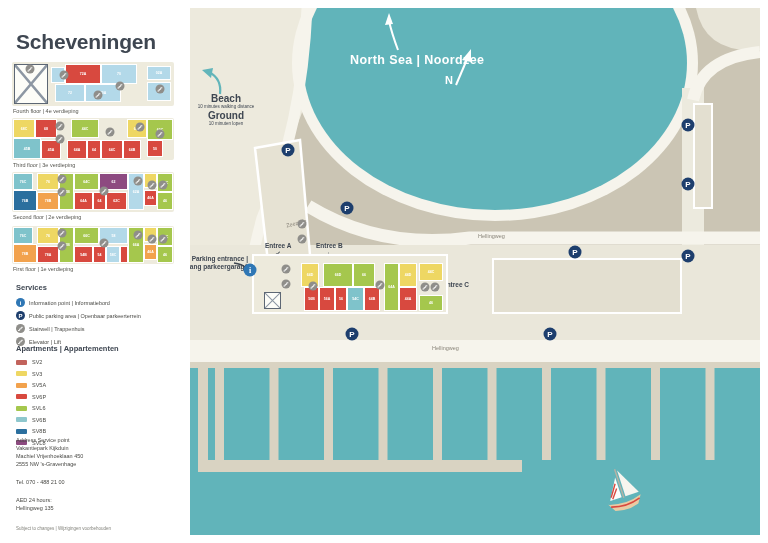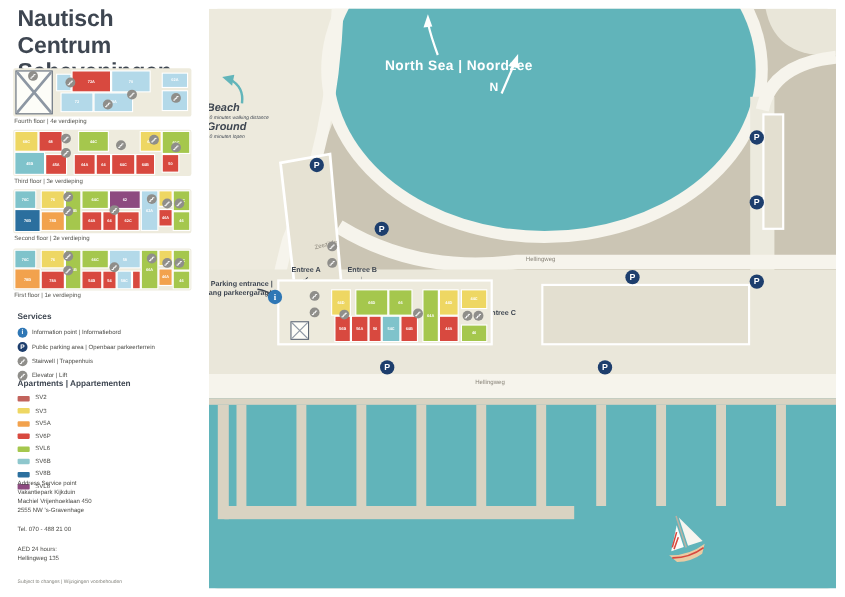--- a/index.html
+++ b/index.html
@@ -27,21 +27,21 @@
   .leg-lab{font-size:5.5px;color:#4a4a46;}
   .addr-line{font-size:5.5px;line-height:8px;color:#4a4a46;}
   .addr-gap{height:10px;}
   .disclaimer{position:absolute;left:16px;top:526px;font-size:4.5px;color:#83837c;}
   
   .map{position:absolute;left:190px;top:8px;width:570px;height:527px;}
   .map svg.terrain{position:absolute;left:0;top:0;}
   .mlab{position:absolute;white-space:nowrap;}
   .sea-label{left:160px;top:45px;font-size:12.5px;font-weight:bold;color:#fff;letter-spacing:.4px;}
   .compass-n{left:255px;top:66px;font-size:11px;font-weight:bold;color:#fff;}
-  .beach{left:-2px;top:85px;width:76px;font-style:italic;}
+  .beach{left:-2px;top:85px;width:76px;text-align:center;}
   .beach .big{font-size:10px;font-weight:bold;line-height:11px;}
   .beach .small{font-size:4.5px;line-height:6px;color:#3e4651;}
   .pk-text{left:-34px;top:247px;width:92px;text-align:right;font-size:6.5px;font-weight:bold;line-height:8px;}
   .entree{font-size:6.5px;font-weight:bold;color:#3e4651;}
   .entree-arrow{position:absolute;font-size:7px;color:#3e4651;font-weight:bold;}
   .ground-lab{left:64px;top:300px;font-size:6px;color:#4c4c45;}
   .street{font-size:5.5px;color:#8a857a;}
   .p-icon{position:absolute;width:13px;height:13px;border-radius:50%;background:#1d3e6d;color:#fff;
           font-size:8px;font-weight:bold;display:flex;align-items:center;justify-content:center;
           transform:translate(-50%,-50%);z-index:4;}
@@ -53,21 +53,21 @@
   #big-building{position:absolute;left:302px;top:250px;width:190px;height:56px;background:#e3dfd0;
           border:2px solid #fff;box-sizing:border-box;z-index:2;}
   .map .overlay{position:absolute;left:0;top:0;width:570px;height:527px;z-index:3;pointer-events:none;}
 </style>
 </head>
 <body>
 
 <div class="page">
 
   <aside class="sidebar">
-    <h1 class="title"><span>Nautisch Centrum</span><br><span>Scheveningen</span></h1>
+    <h1 class="title"><br><span>Scheveningen</span></h1>
 
     <div id="floors">
         <div class="fp" style="top: 62px; height: 44px;">
           <div class="hatch" style="left: 2px; top: 2px; width: 34px; height: 40px;"><svg width="100%" height="100%" preserveAspectRatio="none" viewBox="0 0 10 10">
               <path d="M0,0 L10,10 M10,0 L0,10" stroke="#8d97a3" stroke-width="0.7"></path>
             </svg></div>
           <div class="unit" style="left: 40px; top: 6px; width: 12px; height: 14px; background: rgb(179, 217, 233);"></div>
           <div class="unit" style="left: 54px; top: 3px; width: 34px; height: 18px; background: rgb(216, 73, 63);">72A</div>
           <div class="unit" style="left: 90px; top: 3px; width: 34px; height: 18px; background: rgb(179, 217, 233);">70</div>
           <div class="unit" style="left: 136px; top: 5px; width: 22px; height: 12px; background: rgb(179, 217, 233);">02A</div>

